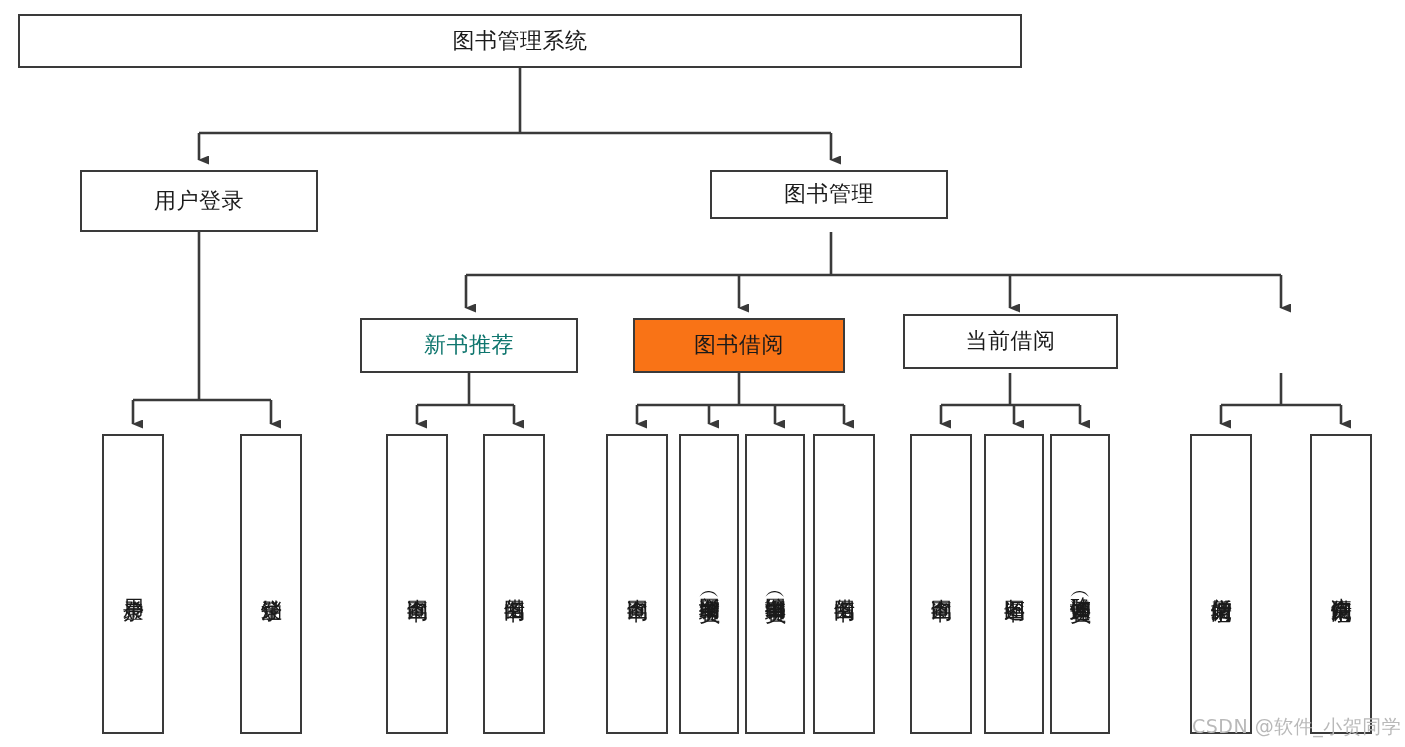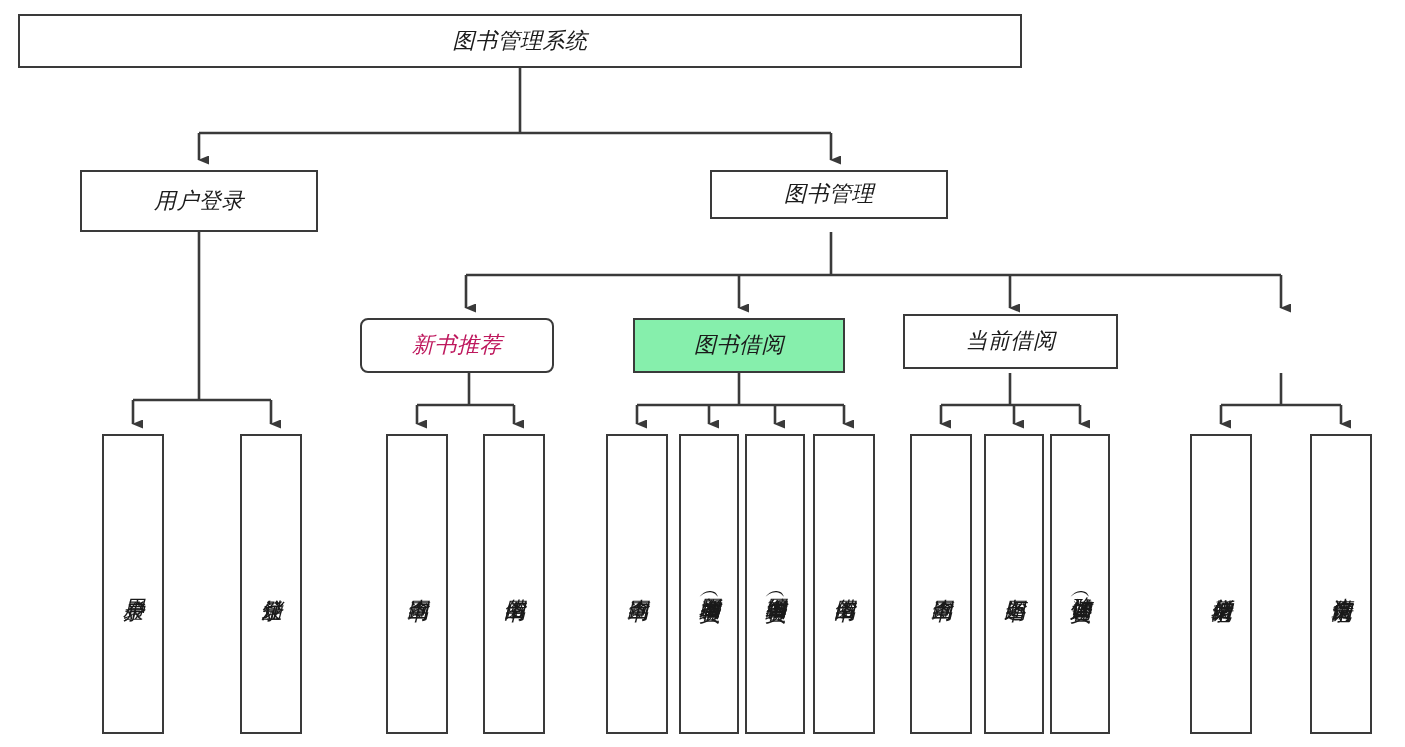--- a/index.html
+++ b/index.html
@@ -26,21 +26,20 @@
   }
   .node {
     position: absolute;
     box-sizing: border-box;
     border: 2px solid #c2410c;
     background: #ffffff;
     display: flex;
     align-items: center;
     justify-content: center;
     color: #1a1a1a;
-    font-style: italic;
   }
   .node-h {
     font-size: 22px;
     line-height: 1.2;
     letter-spacing: 0.5px;
     white-space: nowrap;
   }
   .node-v {
     writing-mode: vertical-rl;
     text-orientation: upright;
@@ -115,32 +114,33 @@
       <path d="M 1221,405 L 1221,424" marker-end="url(#arrowhead)"></path>
       <path d="M 1341,405 L 1341,424" marker-end="url(#arrowhead)"></path>
     </g>
   </svg>
 
   <div class="node node-h" style="left: 18px; top: 14px; width: 1004px; height: 54px; border-color: rgb(58, 58, 58); background: rgb(255, 255, 255); color: rgb(26, 26, 26);">图书管理系统</div>
 
   <div class="node node-h" style="left: 80px; top: 170px; width: 238px; height: 62px; border-color: rgb(58, 58, 58); background: rgb(255, 255, 255); color: rgb(26, 26, 26);">用户登录</div>
   <div class="node node-h" style="left: 710px; top: 170px; width: 238px; height: 49px; border-color: rgb(58, 58, 58); background: rgb(255, 255, 255); color: rgb(26, 26, 26);">图书管理</div>
 
-  <div class="node node-h" style="left: 360px; top: 318px; width: 194px; height: 55px; border-color: rgb(58, 58, 58); background: rgb(255, 255, 255); color: #be185d; border-radius: 8px;">新书推荐</div>
-  <div class="node node-h" style="left: 633px; top: 318px; width: 212px; height: 55px; border-color: rgb(58, 58, 58); background: #86efac; color: rgb(26, 26, 26);">图书借阅</div>
+  <div class="node node-h" style="left: 360px; top: 318px; width: 218px; height: 55px; border-color: rgb(58, 58, 58); background: rgb(255, 255, 255); color: #0f766e;">新书推荐</div>
+  <div class="node node-h" style="left: 633px; top: 318px; width: 212px; height: 55px; border-color: rgb(58, 58, 58); background: #f97316; color: rgb(26, 26, 26);">图书借阅</div>
   <div class="node node-h" style="left: 903px; top: 314px; width: 215px; height: 55px; border-color: rgb(58, 58, 58); background: rgb(255, 255, 255); color: rgb(26, 26, 26);">当前借阅</div>
 
   <div class="node node-v" style="left: 102px; top: 434px; width: 62px; height: 300px; border-color: rgb(58, 58, 58); background: rgb(255, 255, 255); color: rgb(26, 26, 26);">用户登录</div>
   <div class="node node-v" style="left: 240px; top: 434px; width: 62px; height: 300px; border-color: rgb(58, 58, 58); background: rgb(255, 255, 255); color: rgb(26, 26, 26);">注销登录</div>
   <div class="node node-v" style="left: 386px; top: 434px; width: 62px; height: 300px; border-color: rgb(58, 58, 58); background: rgb(255, 255, 255); color: rgb(26, 26, 26);">查询图书</div>
   <div class="node node-v" style="left: 483px; top: 434px; width: 62px; height: 300px; border-color: rgb(58, 58, 58); background: rgb(255, 255, 255); color: rgb(26, 26, 26);">借阅图书</div>
   <div class="node node-v" style="left: 606px; top: 434px; width: 62px; height: 300px; border-color: rgb(58, 58, 58); background: rgb(255, 255, 255); color: rgb(26, 26, 26);">查询图书</div>
   <div class="node node-v" style="left: 679px; top: 434px; width: 60px; height: 300px; border-color: rgb(58, 58, 58); background: rgb(255, 255, 255); color: rgb(26, 26, 26);">新增图书（管理员）</div>
   <div class="node node-v" style="left: 745px; top: 434px; width: 60px; height: 300px; border-color: rgb(58, 58, 58); background: rgb(255, 255, 255); color: rgb(26, 26, 26);">编辑图书（管理员）</div>
   <div class="node node-v" style="left: 813px; top: 434px; width: 62px; height: 300px; border-color: rgb(58, 58, 58); background: rgb(255, 255, 255); color: rgb(26, 26, 26);">借阅图书</div>
   <div class="node node-v" style="left: 910px; top: 434px; width: 62px; height: 300px; border-color: rgb(58, 58, 58); background: rgb(255, 255, 255); color: rgb(26, 26, 26);">查询图书</div>
   <div class="node node-v" style="left: 984px; top: 434px; width: 60px; height: 300px; border-color: rgb(58, 58, 58); background: rgb(255, 255, 255); color: rgb(26, 26, 26);">归还图书</div>
   <div class="node node-v" style="left: 1050px; top: 434px; width: 60px; height: 300px; border-color: rgb(58, 58, 58); background: rgb(255, 255, 255); color: rgb(26, 26, 26);">确认归还（管理员）</div>
   <div class="node node-v" style="left: 1190px; top: 434px; width: 62px; height: 300px; border-color: rgb(58, 58, 58); background: rgb(255, 255, 255); color: rgb(26, 26, 26);">新增借阅记录</div>
   <div class="node node-v" style="left: 1310px; top: 434px; width: 62px; height: 300px; border-color: rgb(58, 58, 58); background: rgb(255, 255, 255); color: rgb(26, 26, 26);">查询借阅记录</div>
 
+  <div class="watermark" style="left: 1192px; top: 714px; color: rgb(185, 185, 185);">CSDN @软件_小贺同学</div>
 
 </div>
 
 </body></html>

